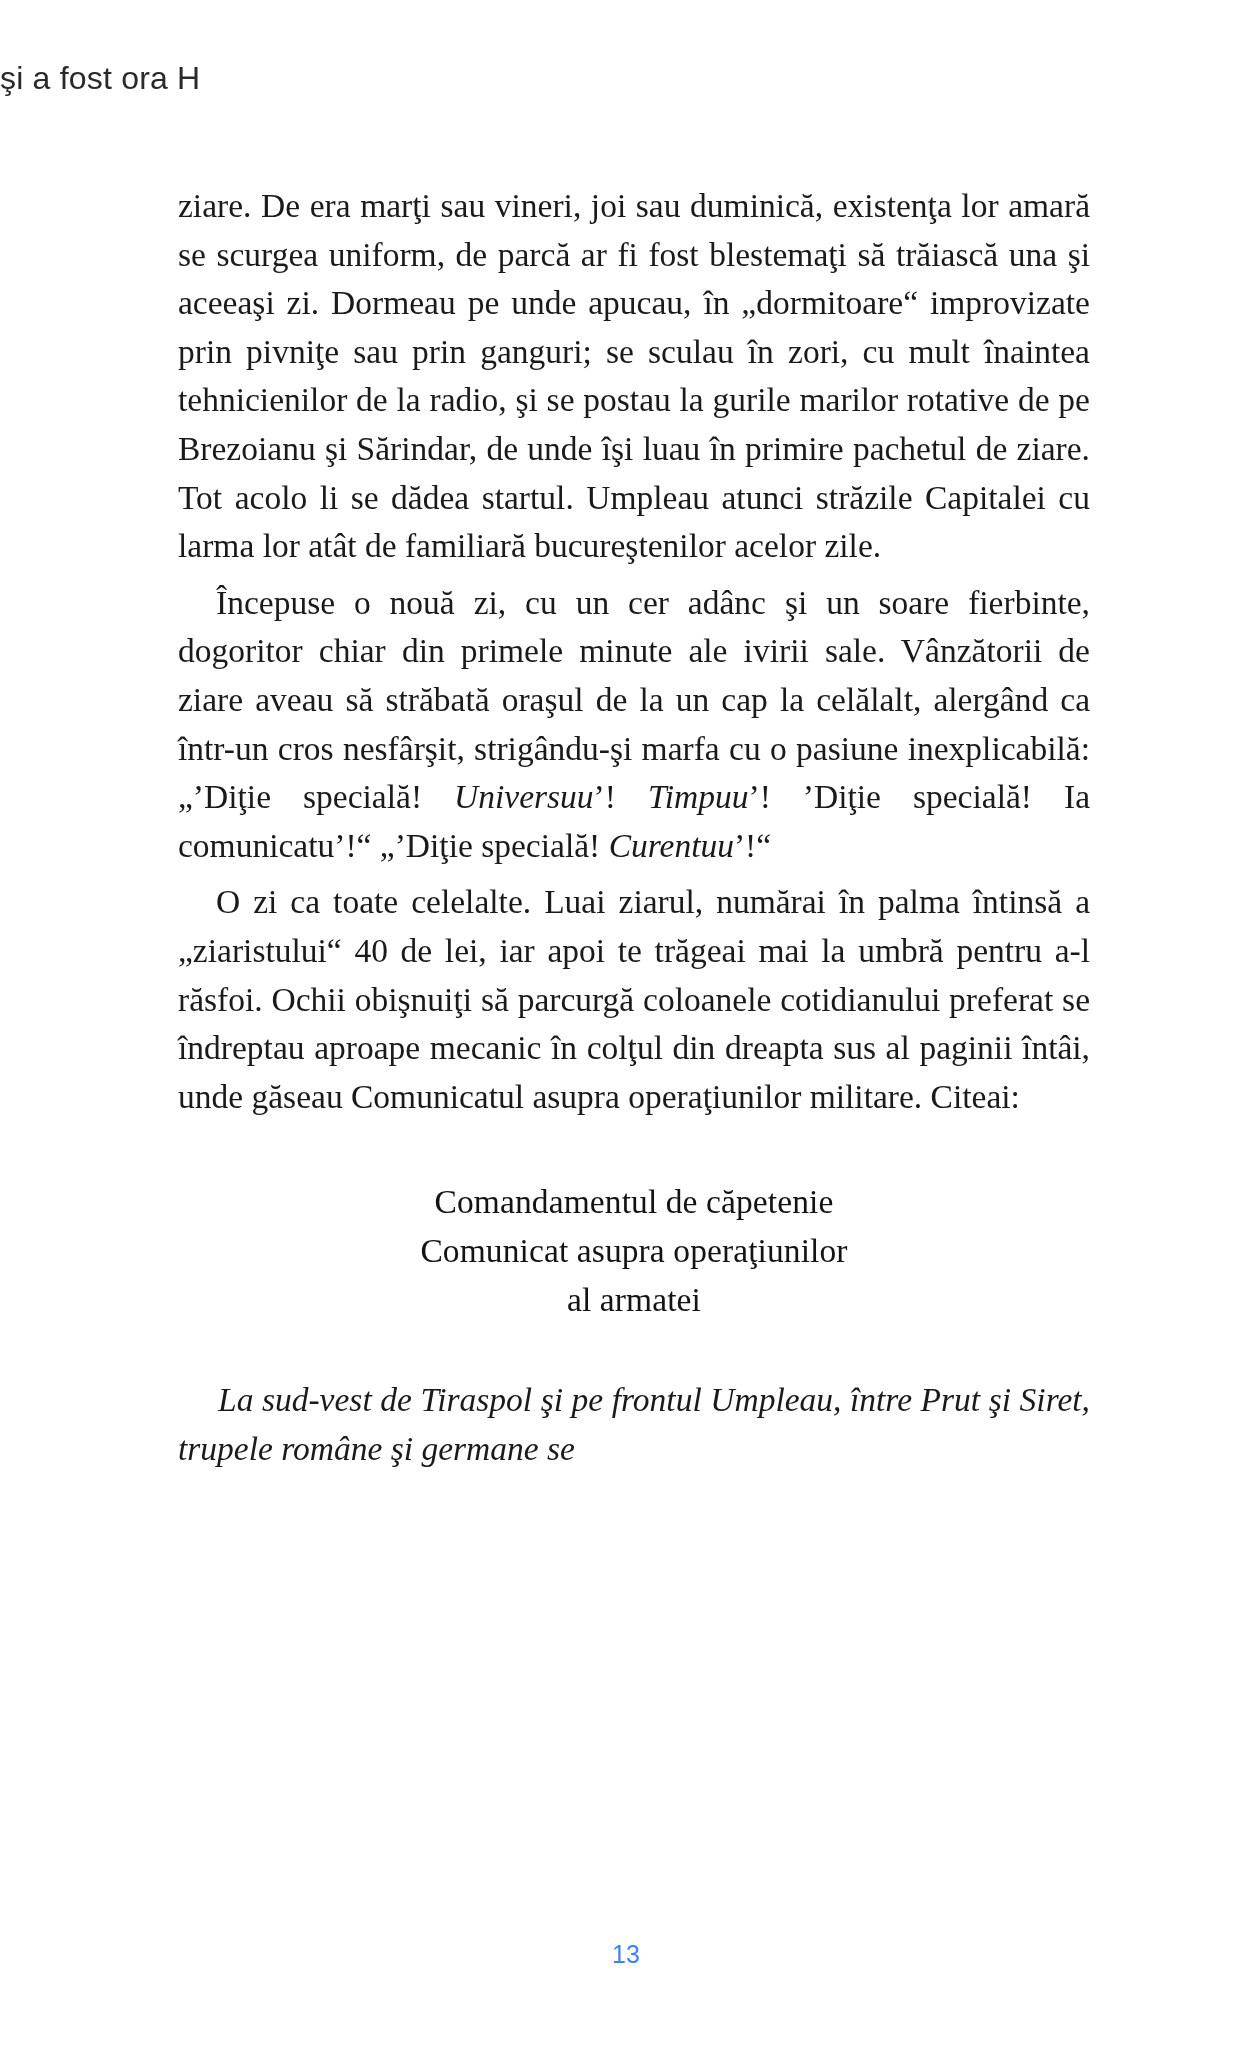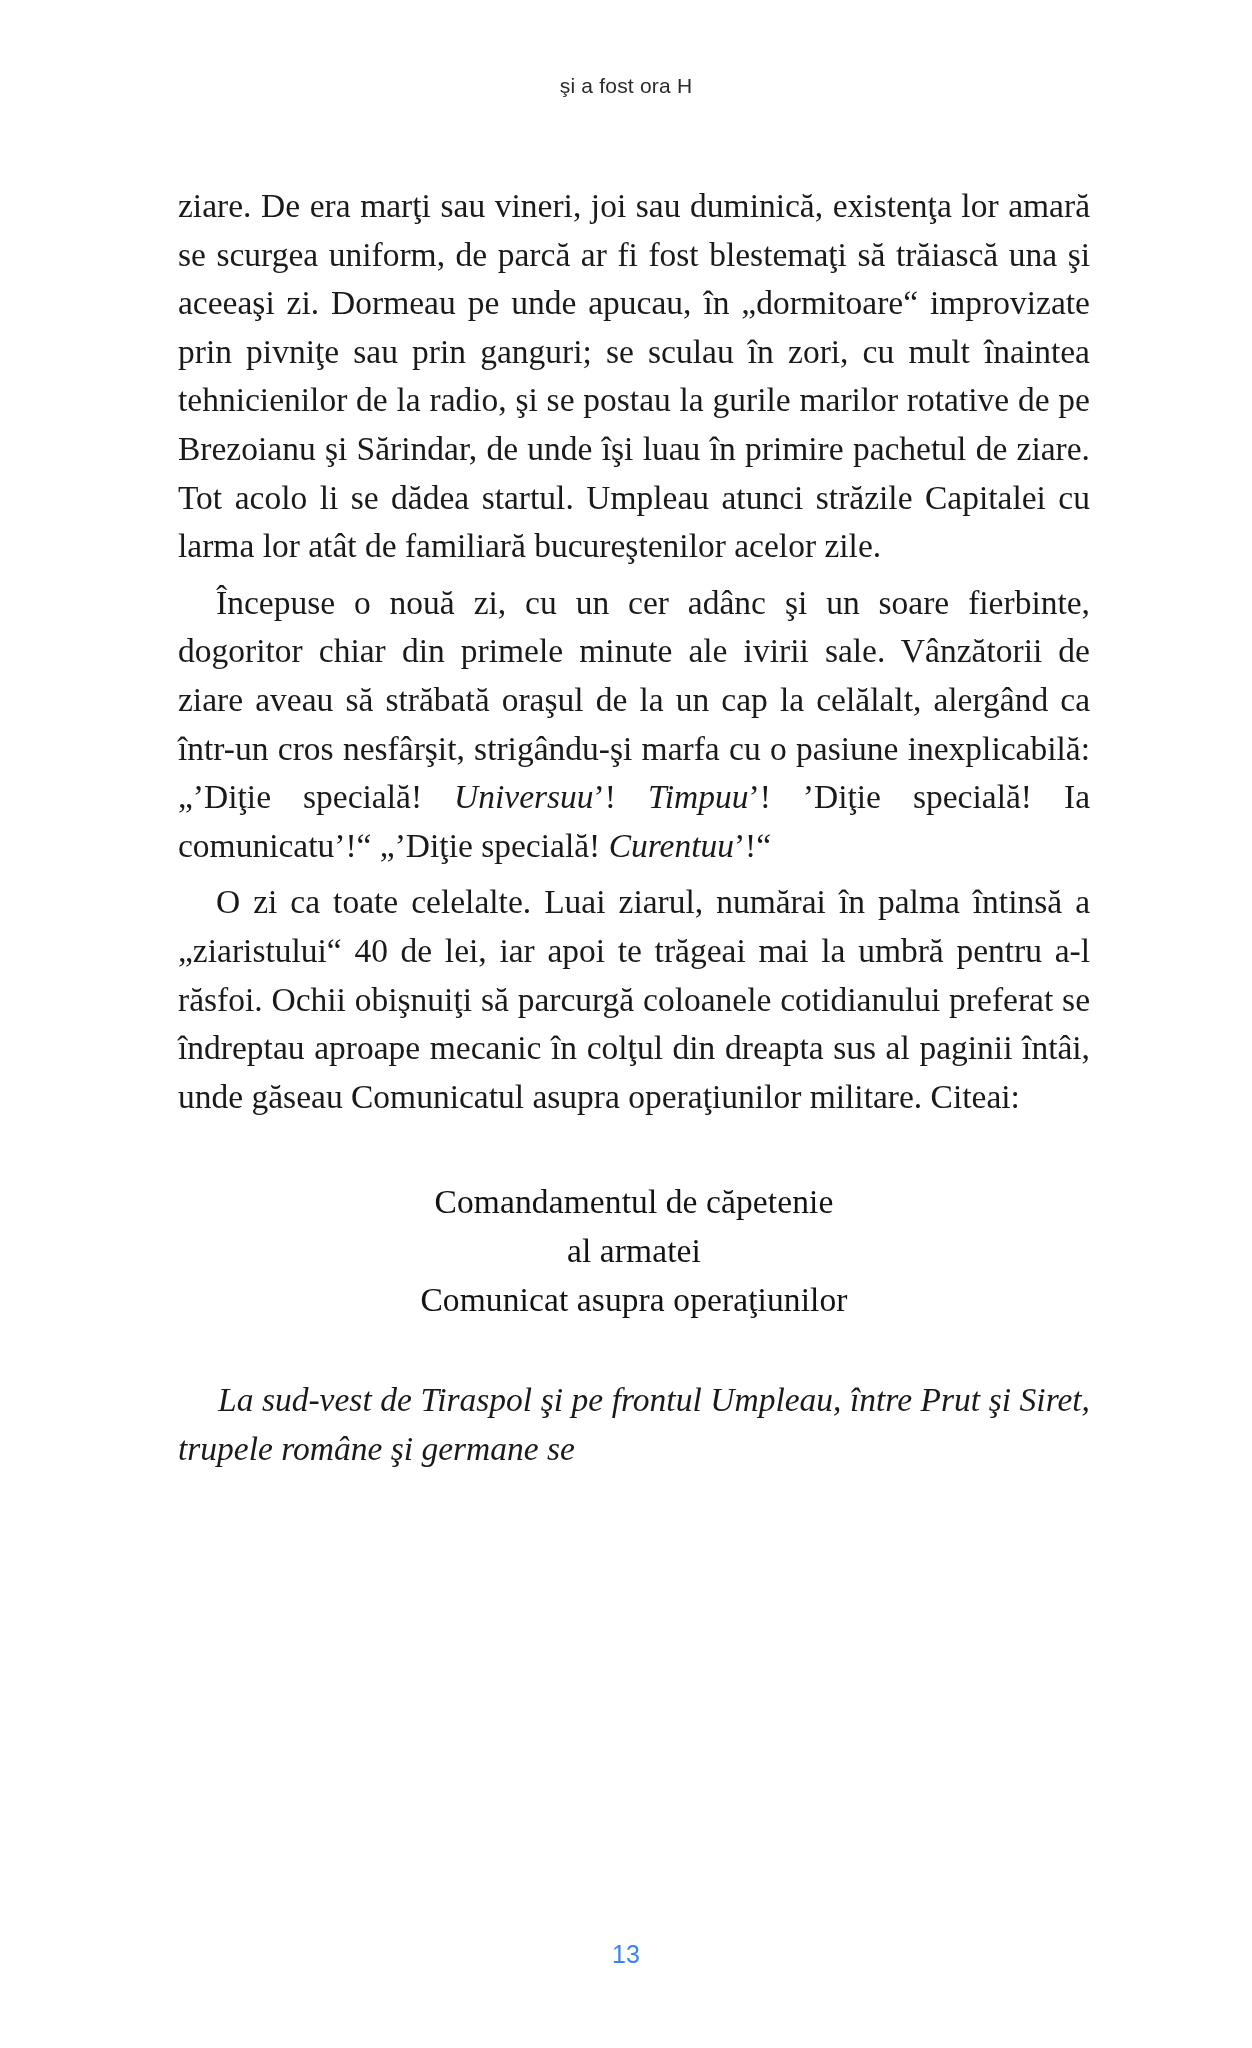--- a/index.html
+++ b/index.html
@@ -14,25 +14,24 @@
     background: #ffffff;
     overflow: hidden;
     font-family: "Liberation Serif", "DejaVu Serif", serif;
     color: #1c1c1c;
   }
 
   
   .running-header {
     position: absolute;
     left: 0;
-    top: 74px;
+    top: 60px;
     width: 1252px;
-    text-align: center;
     font-family: "Liberation Sans", "DejaVu Sans", sans-serif;
-    font-size: 21px;
+    font-size: 32px;
     letter-spacing: 0.2px;
     color: #2a2a2a;
   }
 
   
   .textblock {
     position: absolute;
     left: 178px;
     top: 182px;
     width: 912px;
@@ -107,22 +106,22 @@
     <p class="body">ziare. De era marţi sau vineri, joi sau duminică, existenţa lor amară se scurgea uniform, de parcă ar fi fost blestemaţi să trăiască una şi aceeaşi zi. Dormeau pe unde apucau, în „dormitoare“ improvizate prin pivniţe sau prin ganguri; se sculau în zori, cu mult înaintea tehnicienilor de la radio, şi se postau la gurile marilor rotative de pe Brezoianu şi Sărindar, de unde îşi luau în primire pachetul de ziare. Tot acolo li se dădea startul. Umpleau atunci străzile Capitalei cu larma lor atât de familiară bucureştenilor acelor zile.</p>
 
     <p class="body indent">
       <span>Începuse o nouă zi, cu un cer adânc şi un soare fierbinte, dogoritor chiar din primele minute ale ivirii sale. Vânzătorii de ziare aveau să străbată oraşul de la un cap la celălalt, alergând ca într-un cros nesfârşit, strigându-şi marfa cu o pasiune inexplicabilă: „’Diţie specială! </span><span class="ital">Universuu</span><span>’! </span><span class="ital">Timpuu</span><span>’! ’Diţie specială! Ia comunicatu’!“ „’Diţie specială! </span><span class="ital">Curentuu</span><span>’!“</span>
     </p>
 
     <p class="body indent">O zi ca toate celelalte. Luai ziarul, numărai în palma întinsă a „ziaristului“ 40 de lei, iar apoi te trăgeai mai la umbră pentru a-l răsfoi. Ochii obişnuiţi să parcurgă coloanele cotidianului preferat se îndreptau aproape mecanic în colţul din dreapta sus al paginii întâi, unde găseau Comunicatul asupra operaţiunilor militare. Citeai:</p>
 
     <div class="heading-block">
       <span class="hline">Comandamentul de căpetenie</span>
+      <span class="hline">Comunicat asupra operaţiunilor</span>
       <span class="hline">al armatei</span>
-      <span class="hline">Comunicat asupra operaţiunilor</span>
     </div>
 
     <div class="quote-block">
       <p class="indent">La sud-vest de Tiraspol şi pe frontul Umpleau, între Prut şi Siret, trupele române şi germane se</p>
     </div>
 
   </div>
 
   <div class="folio">13</div>
 

